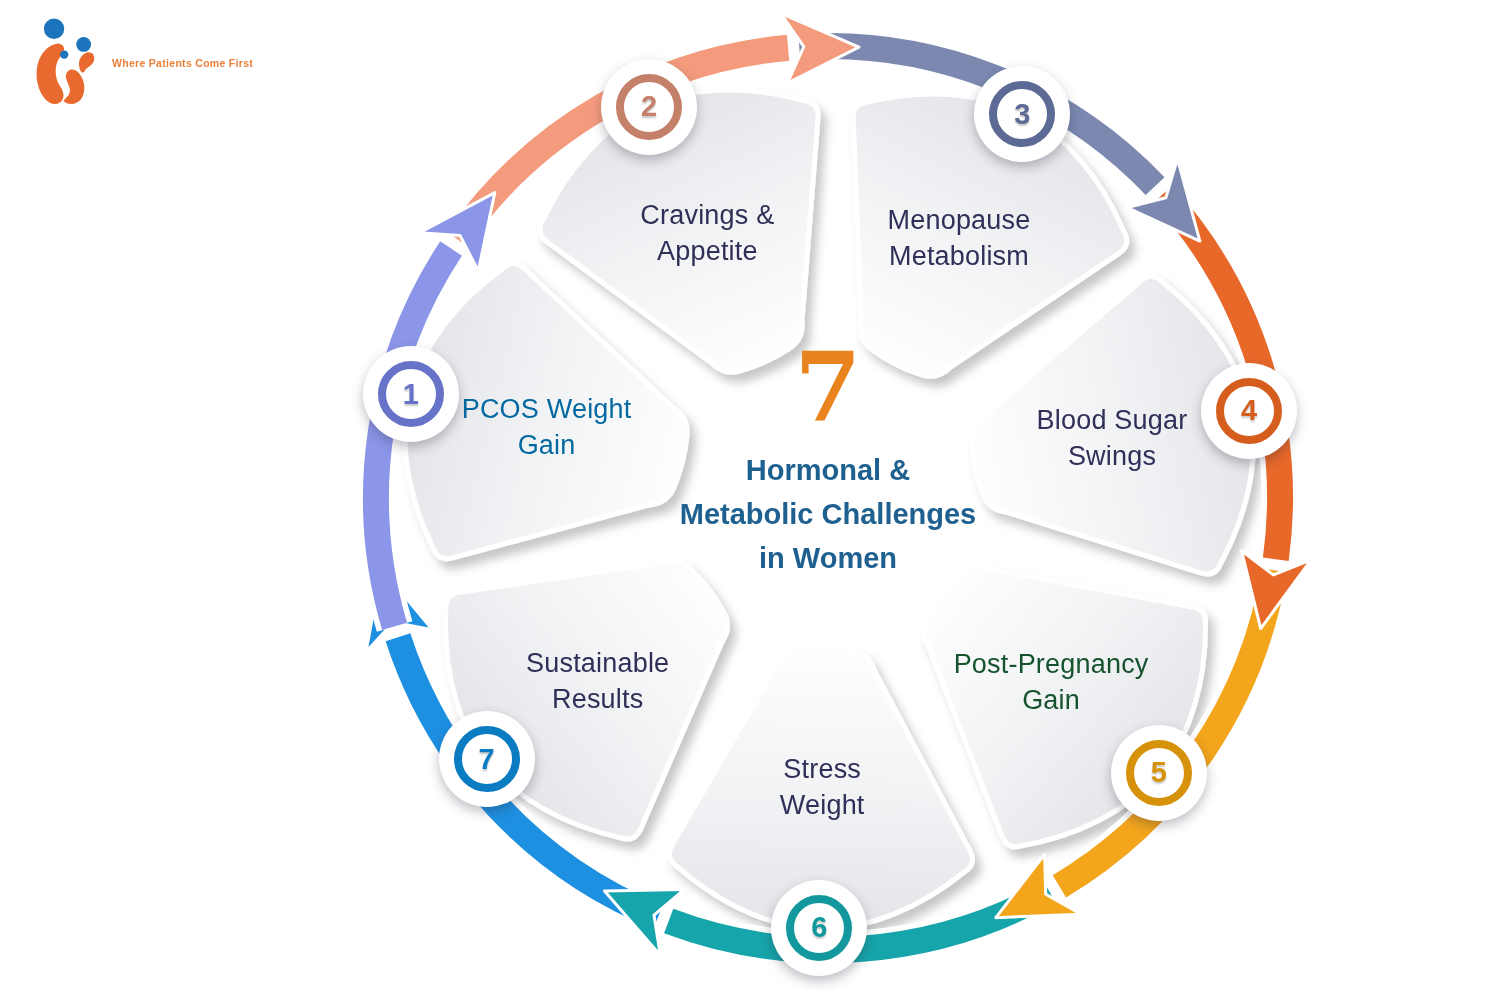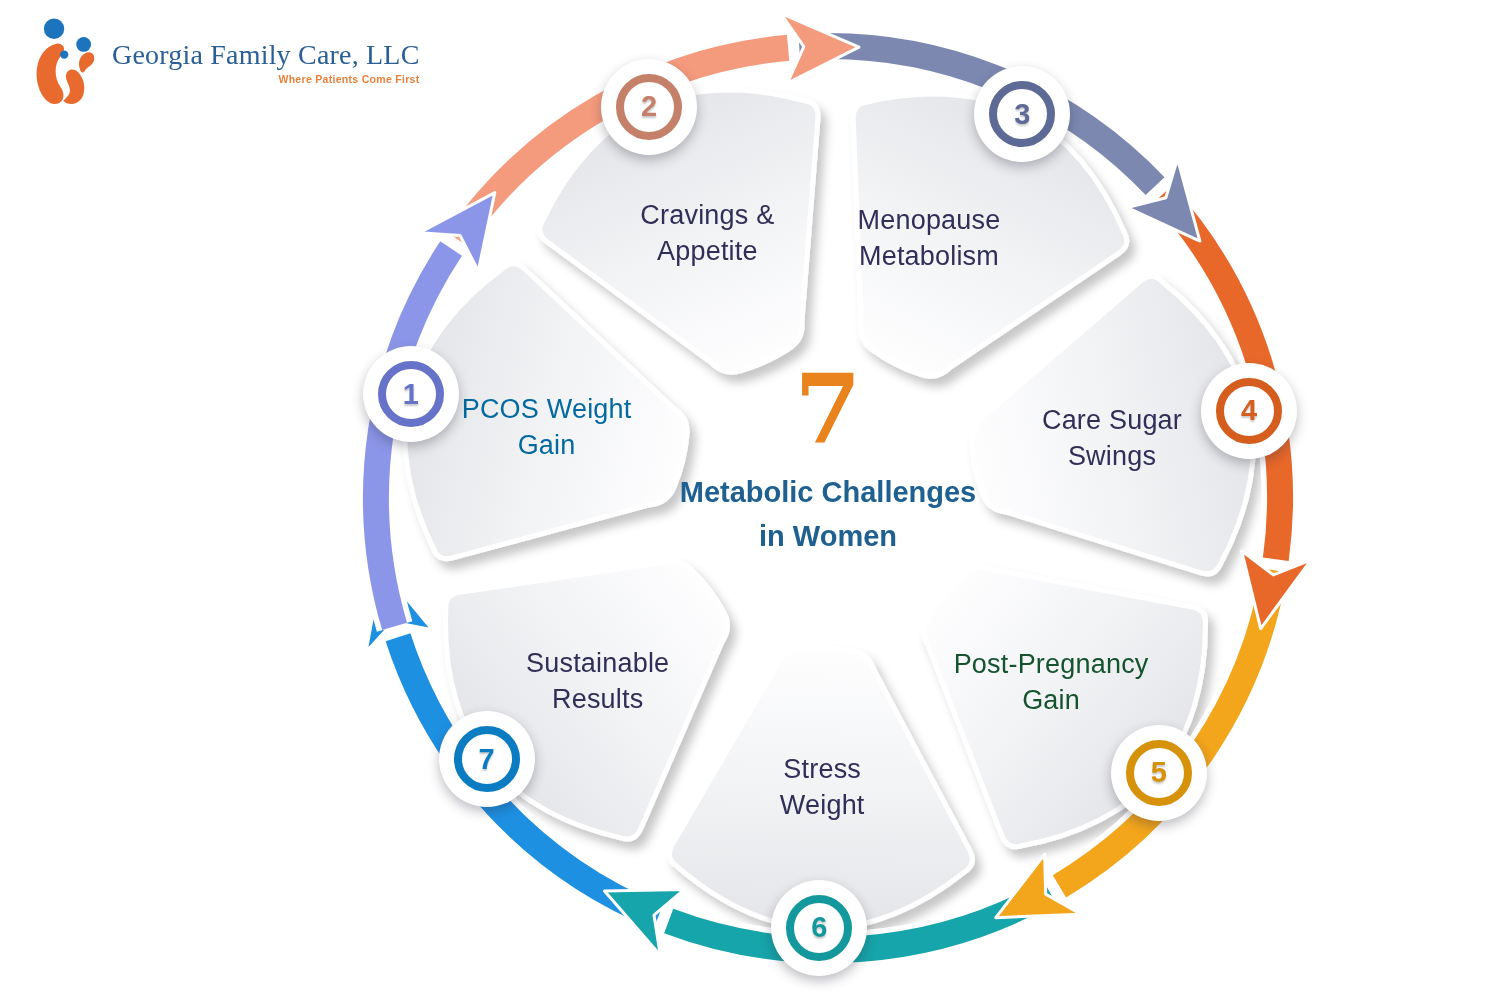--- a/index.html
+++ b/index.html
@@ -111,27 +111,27 @@
   <header class="logo">
     <svg width="74" height="96" viewBox="0 0 80 100">
       <path id="lg-body1" d="M30,30 C12,33 3,55 9,76 C13,91 24,99 32,94 C38,90 37,83 33,77 C26,67 26,52 33,44 C39,37 38,31 30,30 Z" fill="#E96A2E"></path>
       <path id="lg-body2" d="M36,92 C42,98 53,96 57,87 C61,78 58,67 52,61 C47,56 40,58 39,64 C38,69 42,73 43,79 C44,85 40,88 36,92 Z" fill="#E96A2E"></path>
       <path id="lg-body3" d="M54,58 C51,49 55,42 61,40 C67,38 71,43 69,49 C67,55 61,55 59,60 C57,63 55,61 54,58 Z" fill="#E96A2E"></path>
       <circle id="lg-head1" cx="26" cy="14" r="11" fill="#1B74BC"></circle>
       <circle id="lg-head2" cx="58" cy="31" r="8" fill="#1B74BC"></circle>
       <circle id="lg-head3" cx="37" cy="42" r="4.5" fill="#1B74BC"></circle>
     </svg>
     <div class="logo-text">
-      <div class="logo-name" style="color: rgb(42, 96, 150);">Georgia Family Care, LLC</div>
       <div class="logo-tagline" style="color: rgb(232, 129, 60);">Where Patients Come First</div>
     </div>
   </header>
 
   <div class="center-title">
     <div class="count" style="color: rgb(232, 131, 29);">7</div>
+    <div class="title-line" style="color: rgb(30, 96, 144);">Hormonal &amp;</div>
     <div class="title-line" style="color: rgb(30, 96, 144);">Metabolic Challenges</div>
     <div class="title-line" style="color: rgb(30, 96, 144);">in Women</div>
   </div>
 
   <div id="overlay">
       <div class="badge" style="left: 410.8px; top: 394px;">
         <div class="badge-ring" style="border-color: rgb(102, 115, 200);">
           <span class="badge-number" style="color: rgb(102, 115, 200);">1</span>
         </div>
       </div>
@@ -146,31 +146,31 @@
       </div>
       <div class="seg-label" style="left: 707.4px; top: 234.3px; color: rgb(49, 46, 88);">
         <div>Cravings &amp;</div>
         <div>Appetite</div>
       </div>
       <div class="badge" style="left: 1022.3px; top: 114.4px;">
         <div class="badge-ring" style="border-color: rgb(92, 106, 149);">
           <span class="badge-number" style="color: rgb(92, 106, 149);">3</span>
         </div>
       </div>
-      <div class="seg-label" style="left: 929px; top: 239.3px; color: rgb(49, 46, 88);">
+      <div class="seg-label" style="left: 959px; top: 239.3px; color: rgb(49, 46, 88);">
         <div>Menopause</div>
         <div>Metabolism</div>
       </div>
       <div class="badge" style="left: 1249.1px; top: 410.7px;">
         <div class="badge-ring" style="border-color: rgb(213, 94, 31);">
           <span class="badge-number" style="color: rgb(213, 94, 31);">4</span>
         </div>
       </div>
       <div class="seg-label" style="left: 1112px; top: 439.1px; color: rgb(49, 46, 88);">
-        <div>Care Sugar</div>
+        <div>Blood Sugar</div>
         <div>Swings</div>
       </div>
       <div class="badge" style="left: 1158.8px; top: 772.7px;">
         <div class="badge-ring" style="border-color: rgb(215, 146, 11);">
           <span class="badge-number" style="color: rgb(215, 146, 11);">5</span>
         </div>
       </div>
       <div class="seg-label" style="left: 1051.1px; top: 683.3px; color: #14532d;">
         <div>Post-Pregnancy</div>
         <div>Gain</div>

